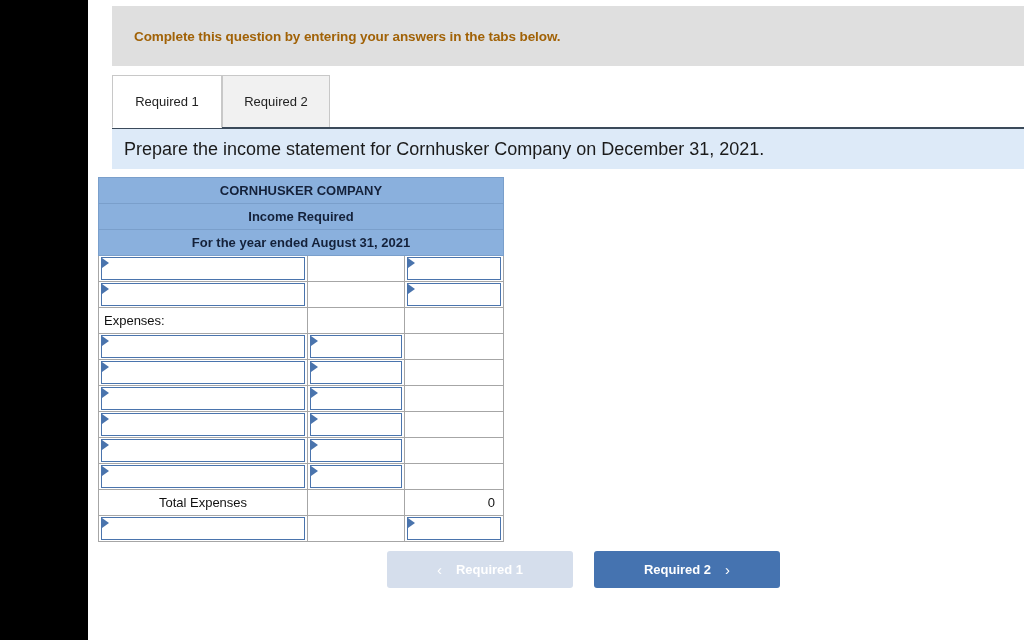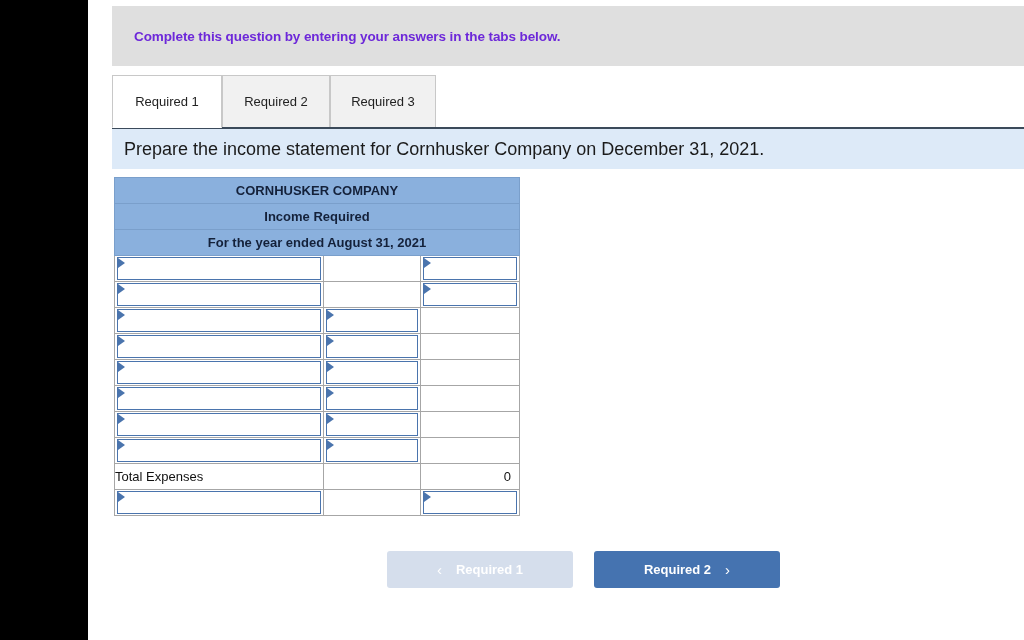--- a/index.html
+++ b/index.html
@@ -44,21 +44,21 @@
     width: 912px;
     height: 60px;
     background: #dfdfdf;
     display: flex;
     align-items: center;
   }
   .banner-text {
     padding-left: 22px;
     font-size: 13.5px;
     font-weight: bold;
-    color: #6d28d9;
+    color: #a16207;
     letter-spacing: -0.1px;
   }
 
   
   .tabstrip {
     position: absolute;
     left: 24px; top: 75px;
     width: 912px;
     height: 53px;
   }
@@ -105,21 +105,21 @@
   }
   .prompt-text {
     padding-left: 12px;
     font-size: 18px;
     color: #1b1b1b;
   }
 
   
   .sheet {
     position: absolute;
-    left: 26px;
+    left: 10px;
     top: 177px;
     width: 405px;
     border: 1px solid #8a8a8a;
     border-collapse: collapse;
     table-layout: fixed;
   }
   .sheet td {
     border: 1px solid #a6a6a6;
     height: 26px;
     padding: 0;
@@ -161,20 +161,21 @@
     border-top: 5px solid transparent;
     border-bottom: 5px solid transparent;
     border-left: 7px solid #4a74ad;
   }
 
   td.label-left {
     padding-left: 5px;
     text-align: left;
   }
   td.label-center {
+    text-align: center;
   }
   td.num-right {
     padding-right: 8px;
     text-align: right;
   }
   td.topline { border-top: 1px solid #1a1a1a; }
 
   
   .navbar {
     position: absolute;
@@ -224,23 +225,20 @@
       <span class="banner-text">Complete this question by entering your answers in the tabs below.</span>
     </div>
 
     <div class="tabstrip">
       <div class="tab tab-1 active">
         <span>Required 1</span>
       </div>
       <div class="tab tab-2">
         <span>Required 2</span>
       </div>
-      <div class="tab tab-3">
-        <span>Required 3</span>
-      </div>
     </div>
 
     <div class="tab-underline"></div>
 
     <div class="prompt">
       <span class="prompt-text">Prepare the income statement for Cornhusker Company on December 31, 2021.</span>
     </div>
 
     <table class="sheet">
       <colgroup>
@@ -280,20 +278,25 @@
             </span>
           </td>
           <td></td>
           <td class="inputcell">
             <span class="cellbox">
               <span class="caret"></span>
             </span>
           </td>
         </tr>
 
+        <tr>
+          <td class="label-left">Expenses:</td>
+          <td></td>
+          <td></td>
+        </tr>
 
         <tr>
           <td class="inputcell">
             <span class="cellbox">
               <span class="caret"></span>
             </span>
           </td>
           <td class="inputcell">
             <span class="cellbox">
               <span class="caret"></span>

